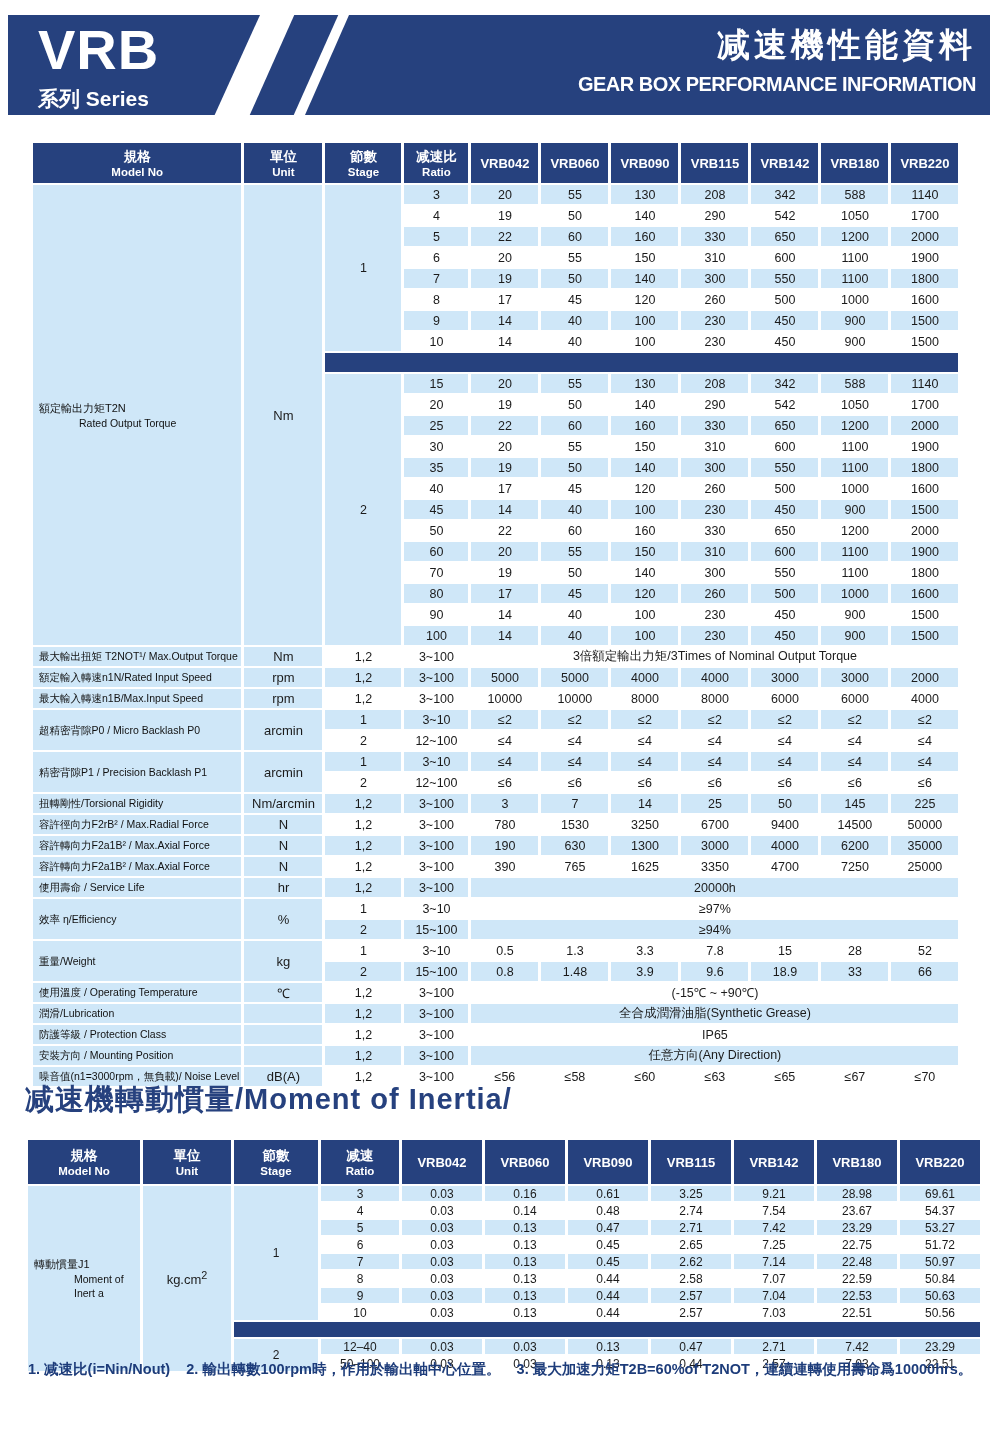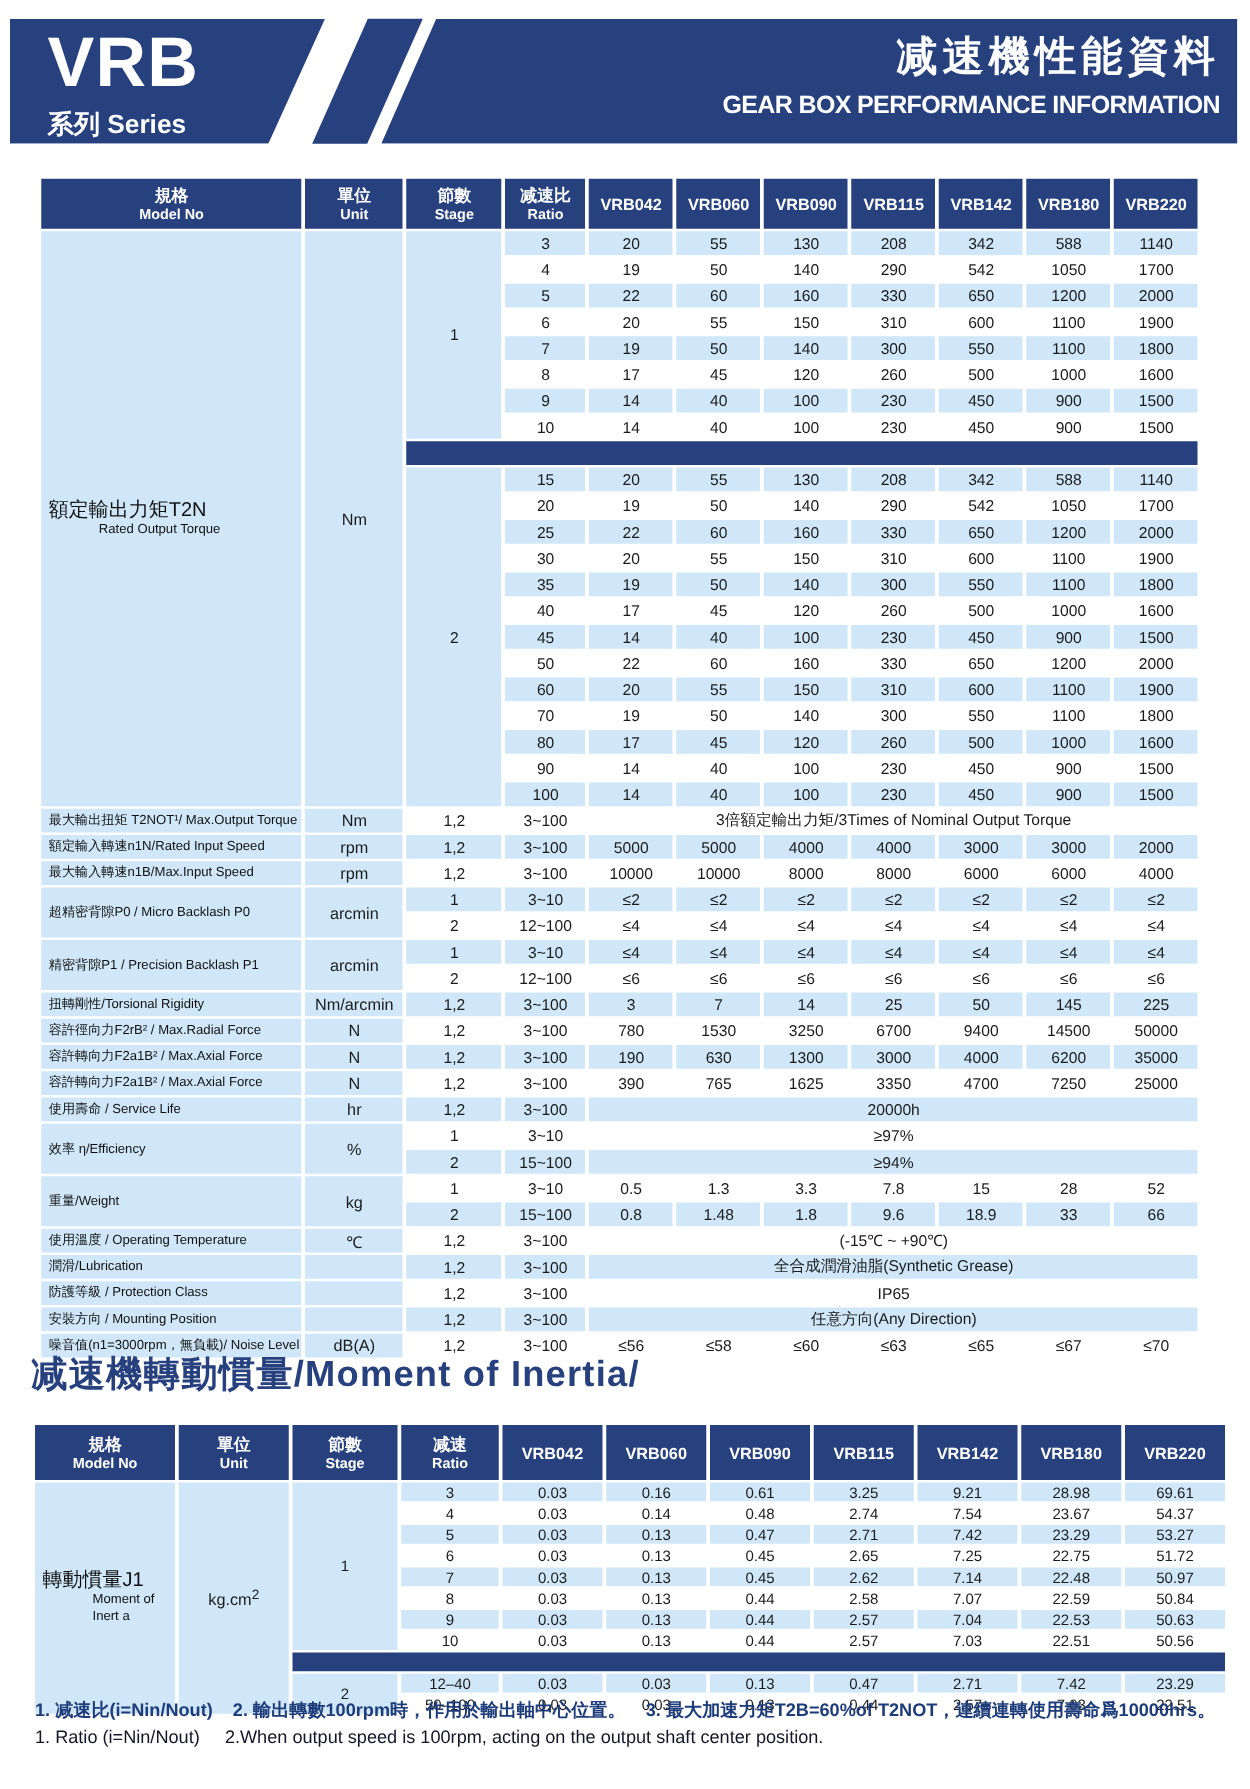--- a/index.html
+++ b/index.html
@@ -28,21 +28,21 @@
   th,td{padding:0 2px;overflow:hidden;}
   .hdr{background:var(--navy);color:#fff;font-weight:bold;text-align:center;vertical-align:middle;}
   .hdr .zh{font-size:13.5px;line-height:17px;}
   .hdr .en{font-size:11.5px;line-height:14px;font-weight:bold;}
   .mdl{font-size:13px;}
   .lb{background:var(--lb);}
   .wh{background:#fff;}
   .blue{background:var(--lb);}
   .num{text-align:center;font-size:12.5px;color:#1b1b1b;vertical-align:middle;}
   .lbl{text-align:left;vertical-align:middle;color:#111;}
-  .lbl .lbl-zh{font-size:16px;padding-left:4px;line-height:15px;}
+  .lbl .lbl-zh{font-size:11px;padding-left:4px;line-height:15px;}
   .lbl .lbl-en{font-size:10.5px;padding-left:4px;line-height:14px;margin-left:40px;}
   .lbl .lbl-one{font-size:10.5px;padding-left:4px;line-height:13px;white-space:nowrap;}
   .unit{text-align:center;font-size:13px;color:#1b1b1b;vertical-align:middle;}
   .sep{background:var(--navy);height:4px;padding:0;line-height:0;}
 
   #perf-wrap{position:absolute;top:141px;left:30px;}
   #perf-table td{height:19px;}
   #perf-table th{height:40px;}
 
   .section-title{position:absolute;top:1080px;left:25px;font-size:29px;font-weight:bold;color:var(--navy);letter-spacing:1px;}
@@ -524,21 +524,21 @@
             <td class="num wh">7.8</td>
             <td class="num wh">15</td>
             <td class="num wh">28</td>
             <td class="num wh">52</td>
           </tr>
           <tr>
             <td class="num lb">2</td>
             <td class="num lb">15~100</td>
             <td class="num lb">0.8</td>
             <td class="num lb">1.48</td>
-            <td class="num lb">1.8</td>
+            <td class="num lb">3.9</td>
             <td class="num lb">9.6</td>
             <td class="num lb">18.9</td>
             <td class="num lb">33</td>
             <td class="num lb">66</td>
           </tr>
           <tr>
             <td class="lbl blue" rowspan="1">
               <div class="lbl-one">使用溫度 / Operating Temperature</div>
             </td>
             <td class="unit blue" rowspan="1">℃</td>
@@ -746,16 +746,15 @@
             <td class="num wh">2.57</td>
             <td class="num wh">7.03</td>
             <td class="num wh">22.51</td>
           </tr>
         </tbody>
     </table>
   </div>
 
   <div class="footnotes">
     <div class="fn-zh">1. 减速比(i=Nin/Nout)    2. 輸出轉數100rpm時，作用於輸出軸中心位置。    3. 最大加速力矩T2B=60%of T2NOT，連續連轉使用壽命爲10000hrs。</div>
-    <div class="fn-en">1. Ratio (i=Nin/Nout)     2.When output speed is 100rpm, acting on the output shaft center position.</div>
   </div>
 
 </div>
 
 </body></html>

